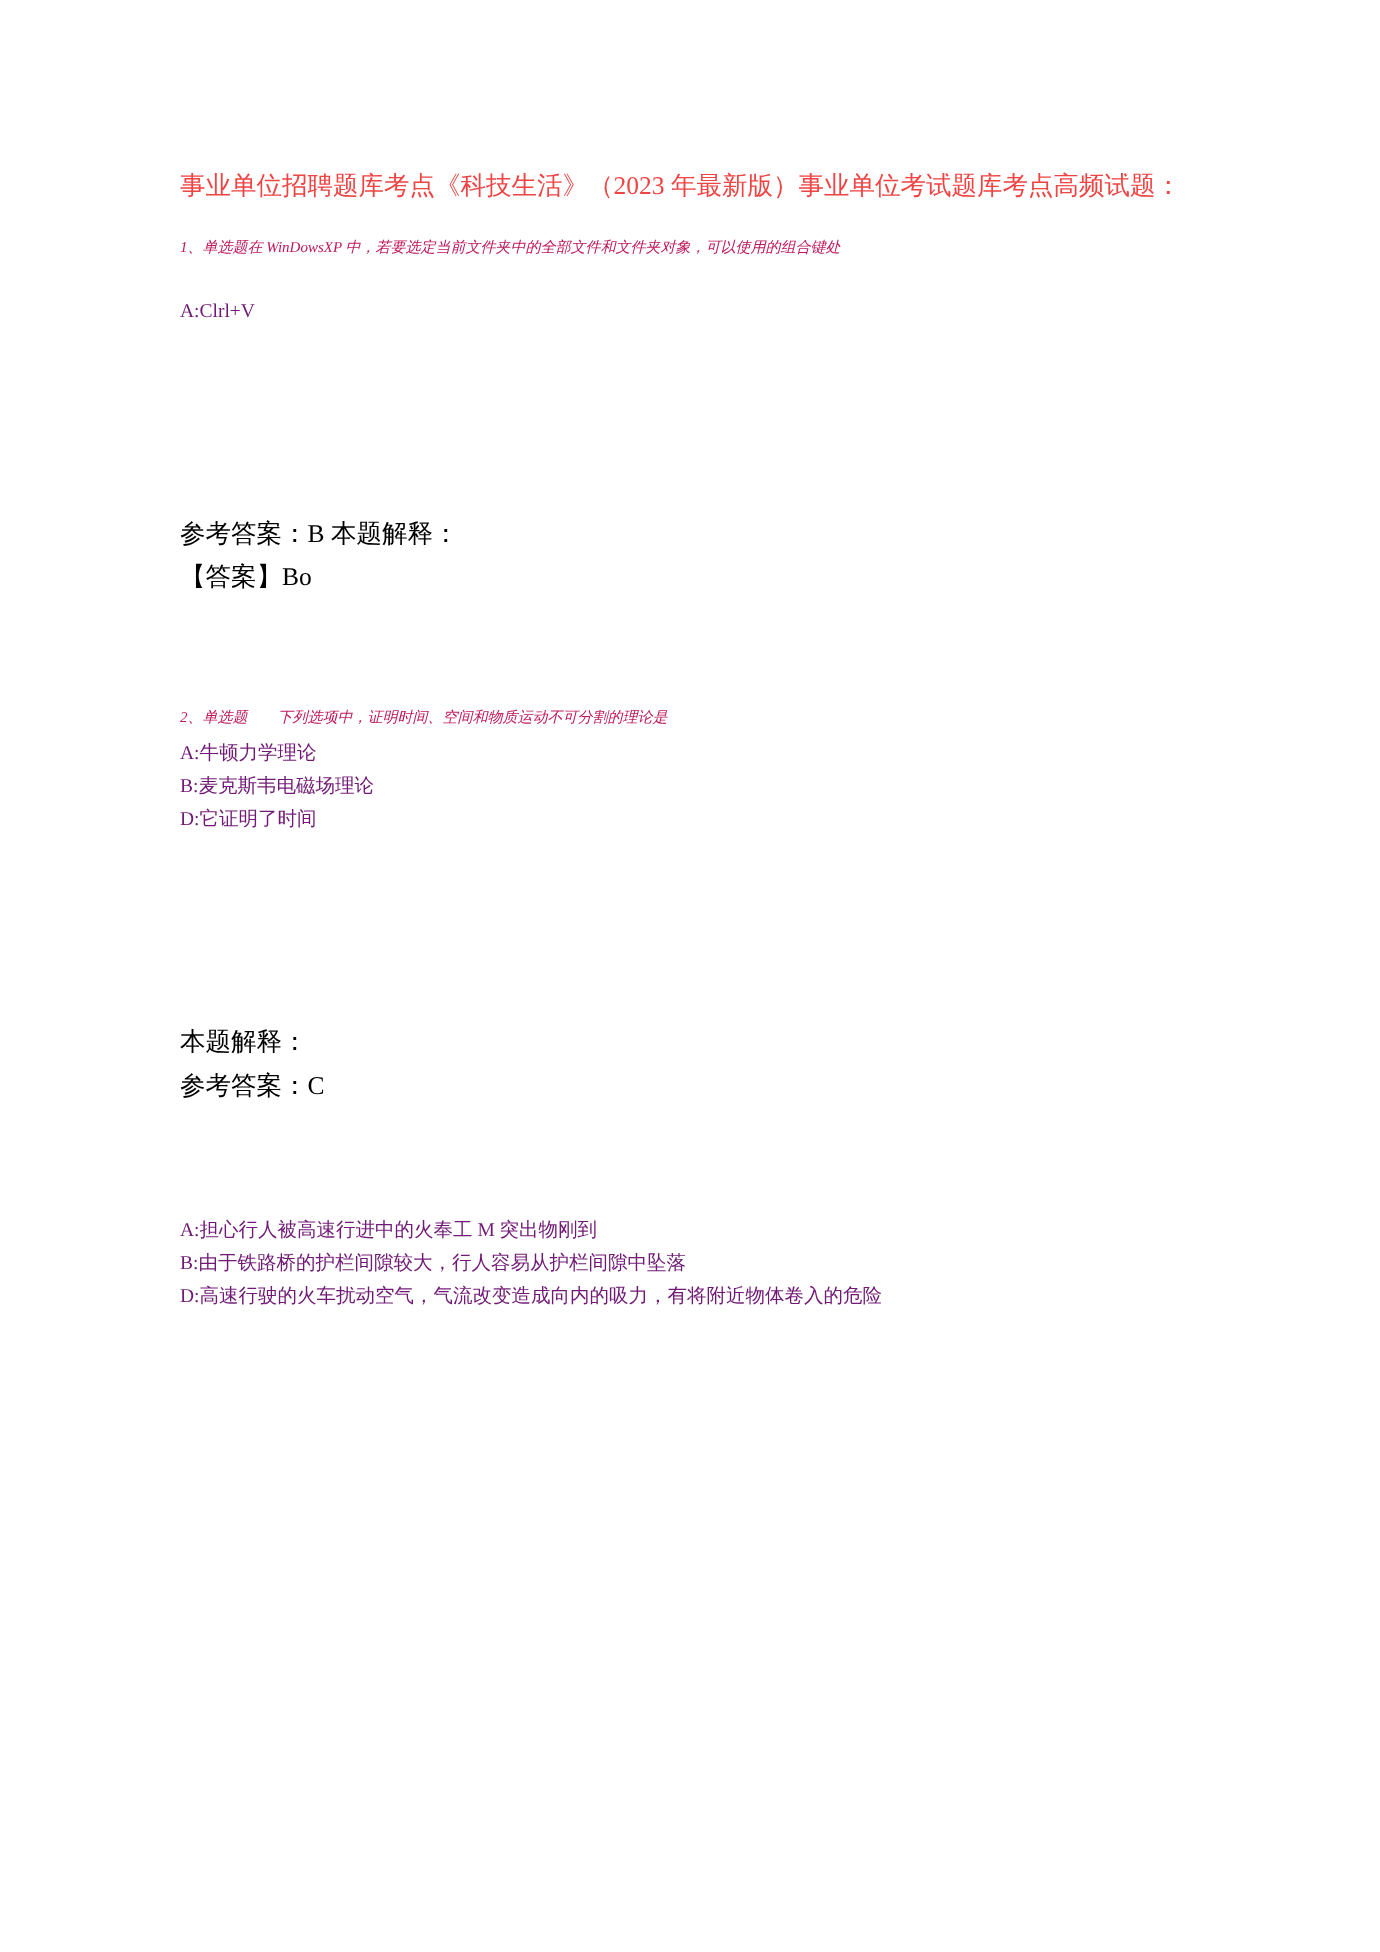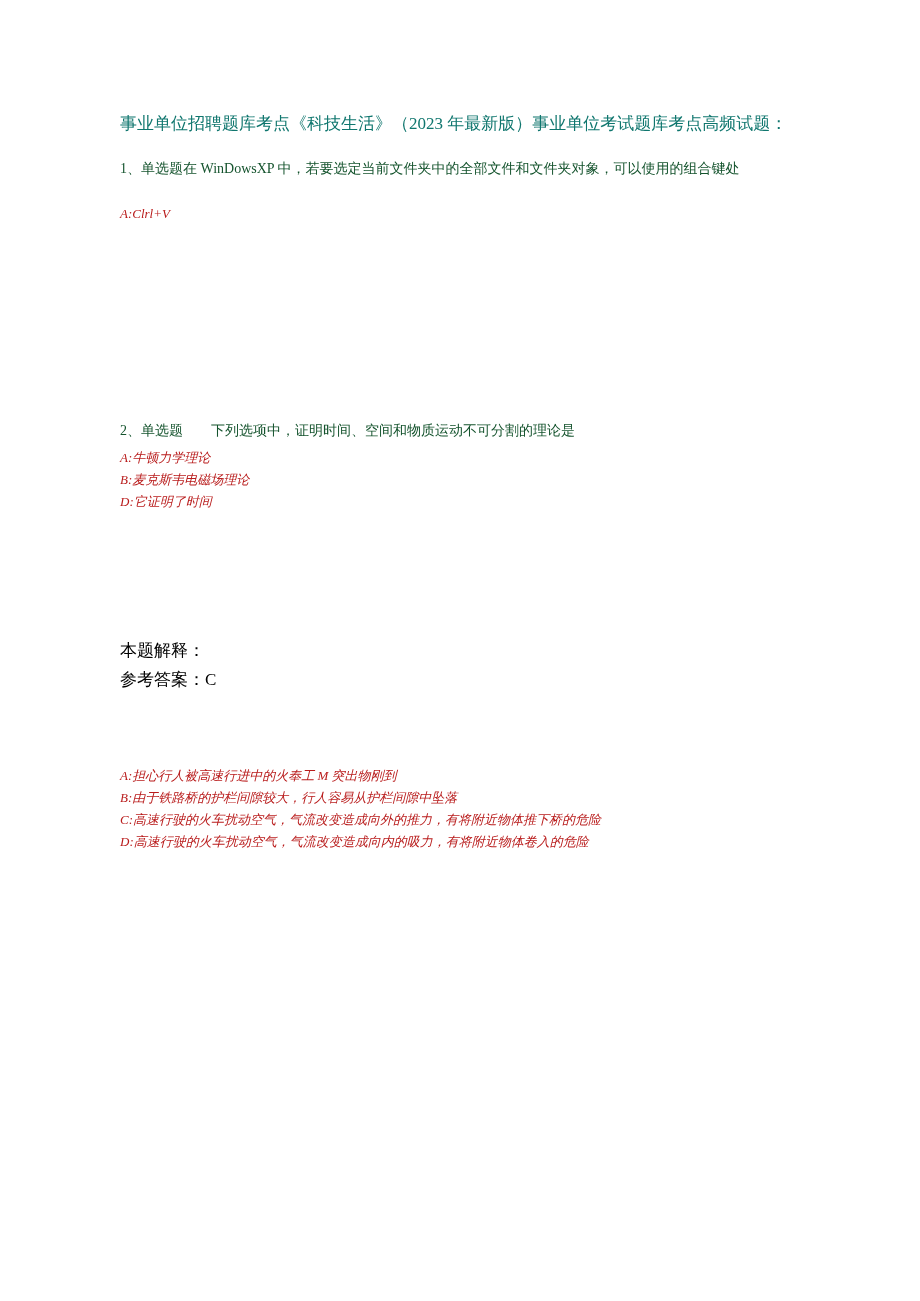--- a/index.html
+++ b/index.html
@@ -9,35 +9,35 @@
     font-family: "SimSun", "宋体", serif;
     width: 920px;
   }
   .page {
     padding: 110px 120px 60px 120px;
     box-sizing: border-box;
   }
   .title {
     font-size: 17px;
     line-height: 1.7;
-    color: #0f766e;
+    color: #ef4444;
     margin-bottom: 18px;
   }
   .question-stem {
-    font-size: 14px;
+    font-size: 10px;
     line-height: 1.7;
-    color: #14532d;
+    color: #be185d;
     margin-bottom: 4px;
+    font-style: italic;
   }
   .options {
     font-size: 13px;
     line-height: 1.7;
-    color: #b91c1c;
+    color: #701a75;
     margin-bottom: 4px;
-    font-style: italic;
   }
   .options div {
     margin: 0;
   }
   .answer-block {
     font-size: 17px;
     line-height: 1.7;
     color: #000;
   }
   .gap-large {
@@ -58,20 +58,24 @@
   <div class="title">事业单位招聘题库考点《科技生活》（2023 年最新版）事业单位考试题库考点高频试题：</div>
 
   <div class="question-stem">1、单选题在 WinDowsXP 中，若要选定当前文件夹中的全部文件和文件夹对象，可以使用的组合键处</div>
   <div class="gap-xs"></div>
   <div class="options">
     <div>A:Clrl+V</div>
   </div>
 
   <div class="gap-large"></div>
 
+  <div class="answer-block">
+    <div>参考答案：B 本题解释：</div>
+    <div>【答案】Bo</div>
+  </div>
 
   <div class="gap-medium"></div>
 
   <div class="question-stem">2、单选题　　下列选项中，证明时间、空间和物质运动不可分割的理论是</div>
   <div class="options">
     <div>A:牛顿力学理论</div>
     <div>B:麦克斯韦电磁场理论</div>
     <div>D:它证明了时间</div>
   </div>
 
@@ -80,17 +84,16 @@
   <div class="answer-block">
     <div>本题解释：</div>
     <div>参考答案：C</div>
   </div>
 
   <div class="gap-medium"></div>
 
   <div class="options">
     <div>A:担心行人被高速行进中的火奉工 M 突出物刚到</div>
     <div>B:由于铁路桥的护栏间隙较大，行人容易从护栏间隙中坠落</div>
-    <div>C:高速行驶的火车扰动空气，气流改变造成向外的推力，有将附近物体推下桥的危险</div>
     <div>D:高速行驶的火车扰动空气，气流改变造成向内的吸力，有将附近物体卷入的危险</div>
   </div>
 
 </div>
 
 </body></html>

